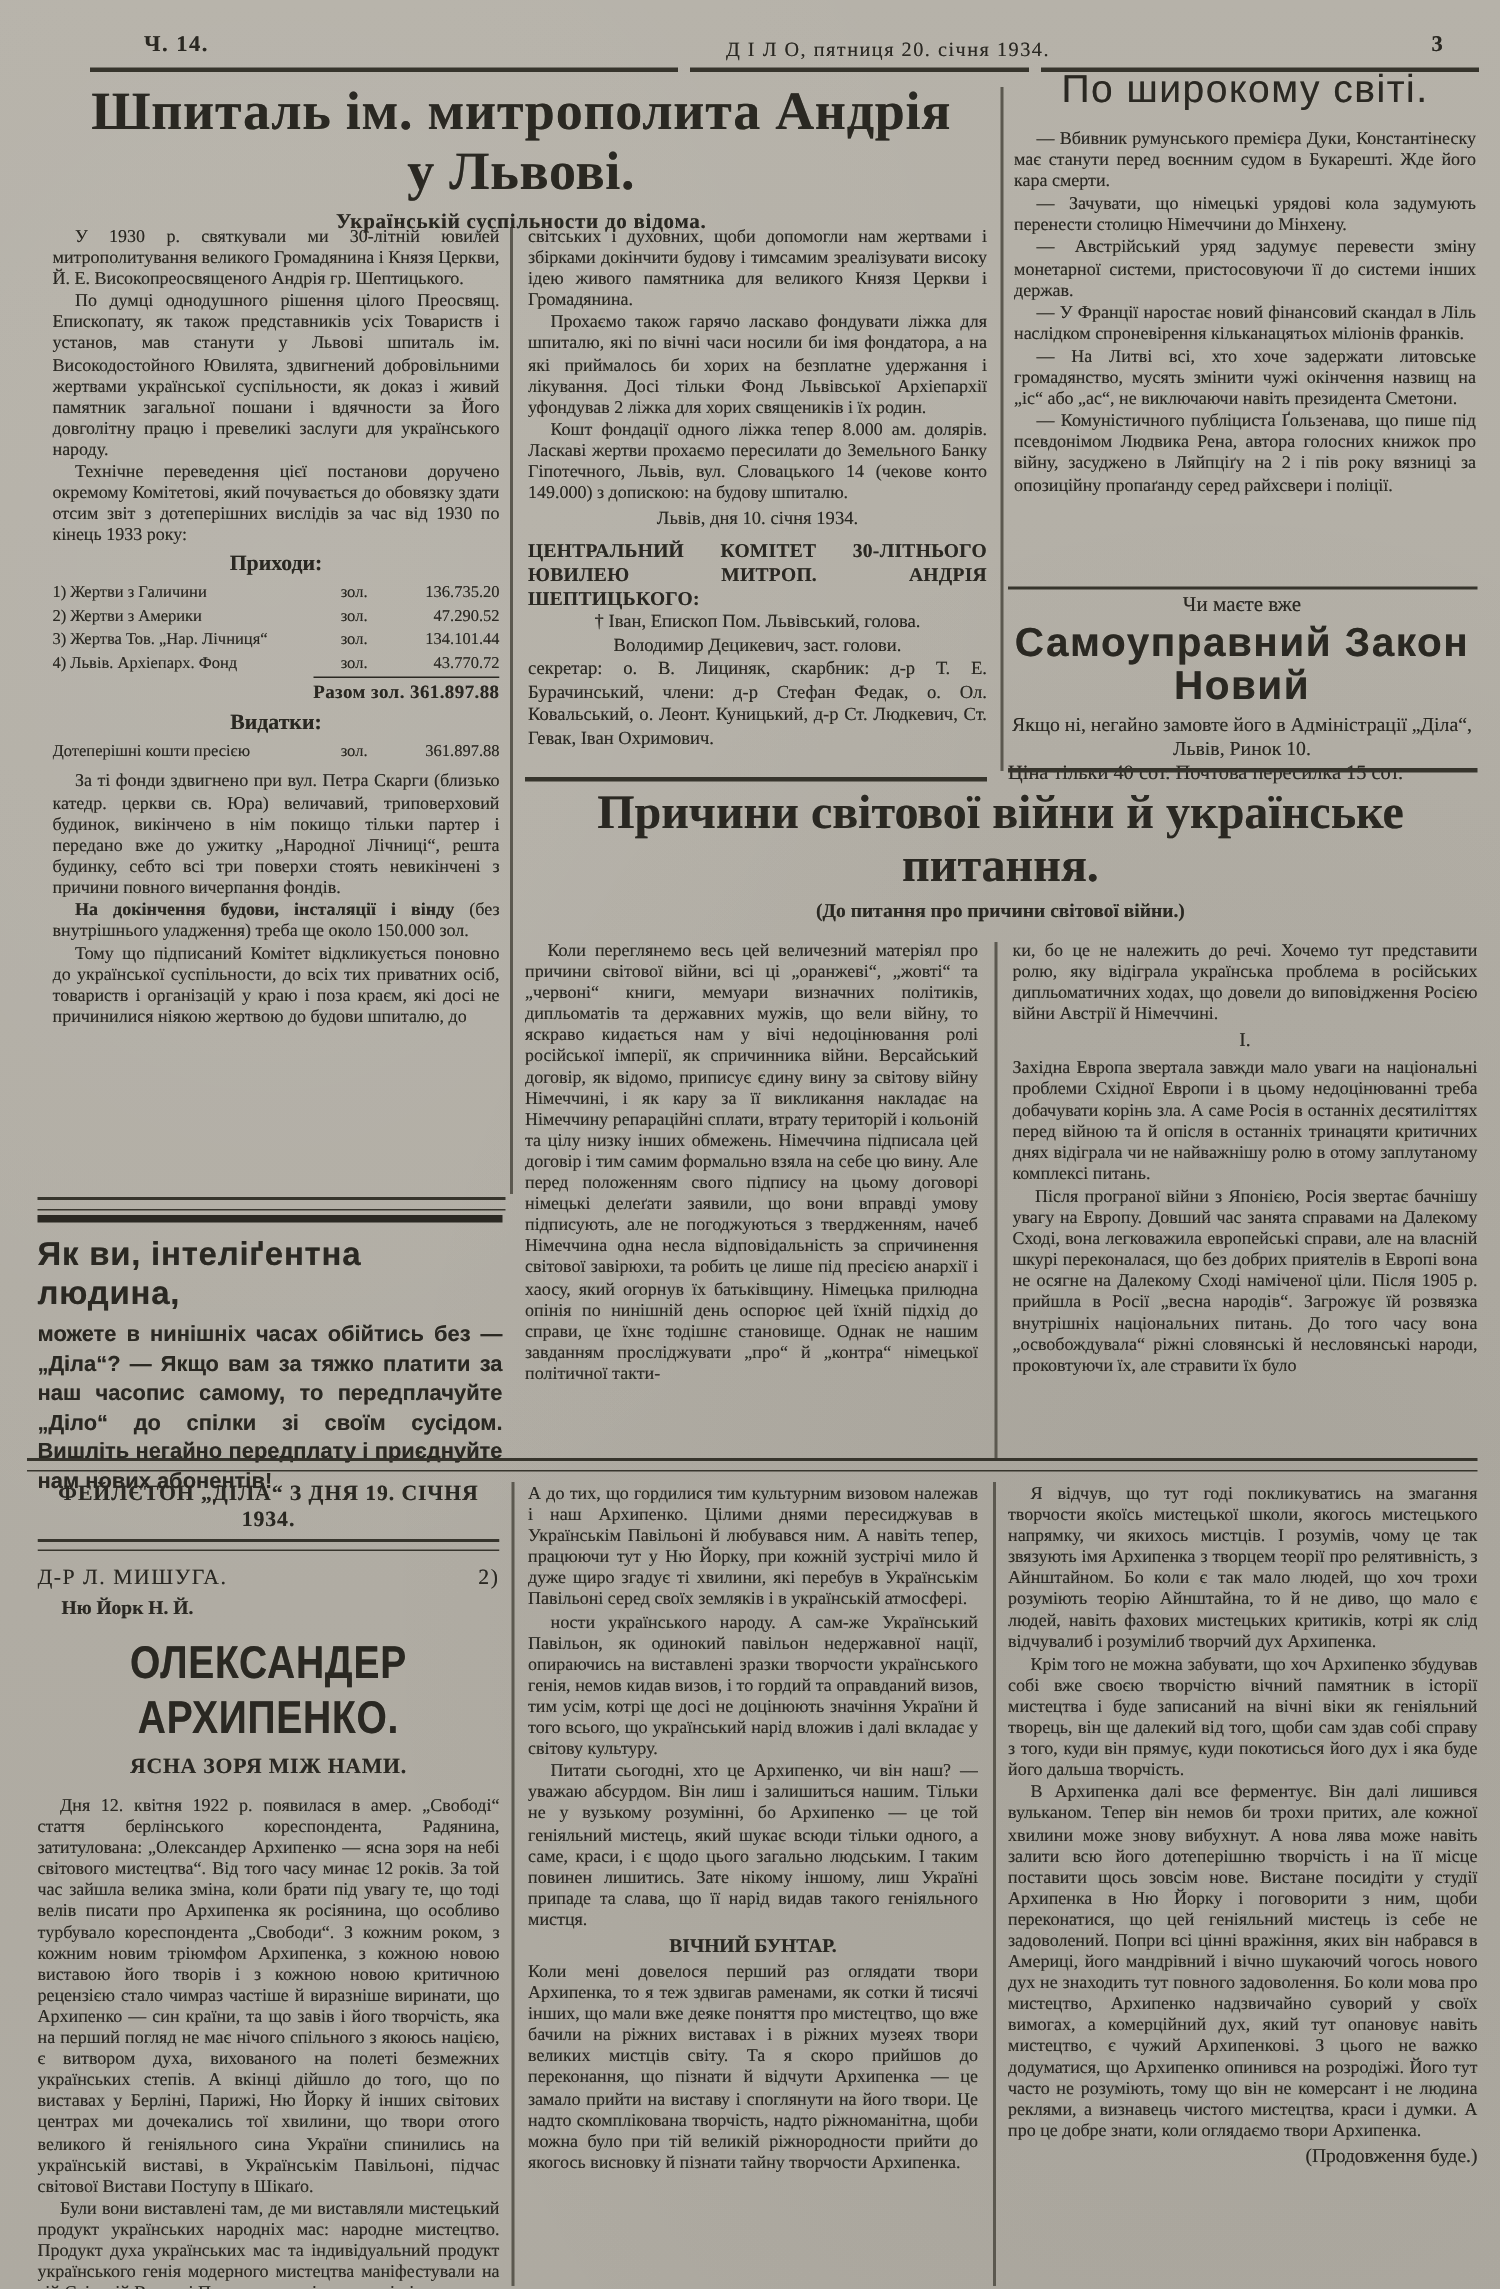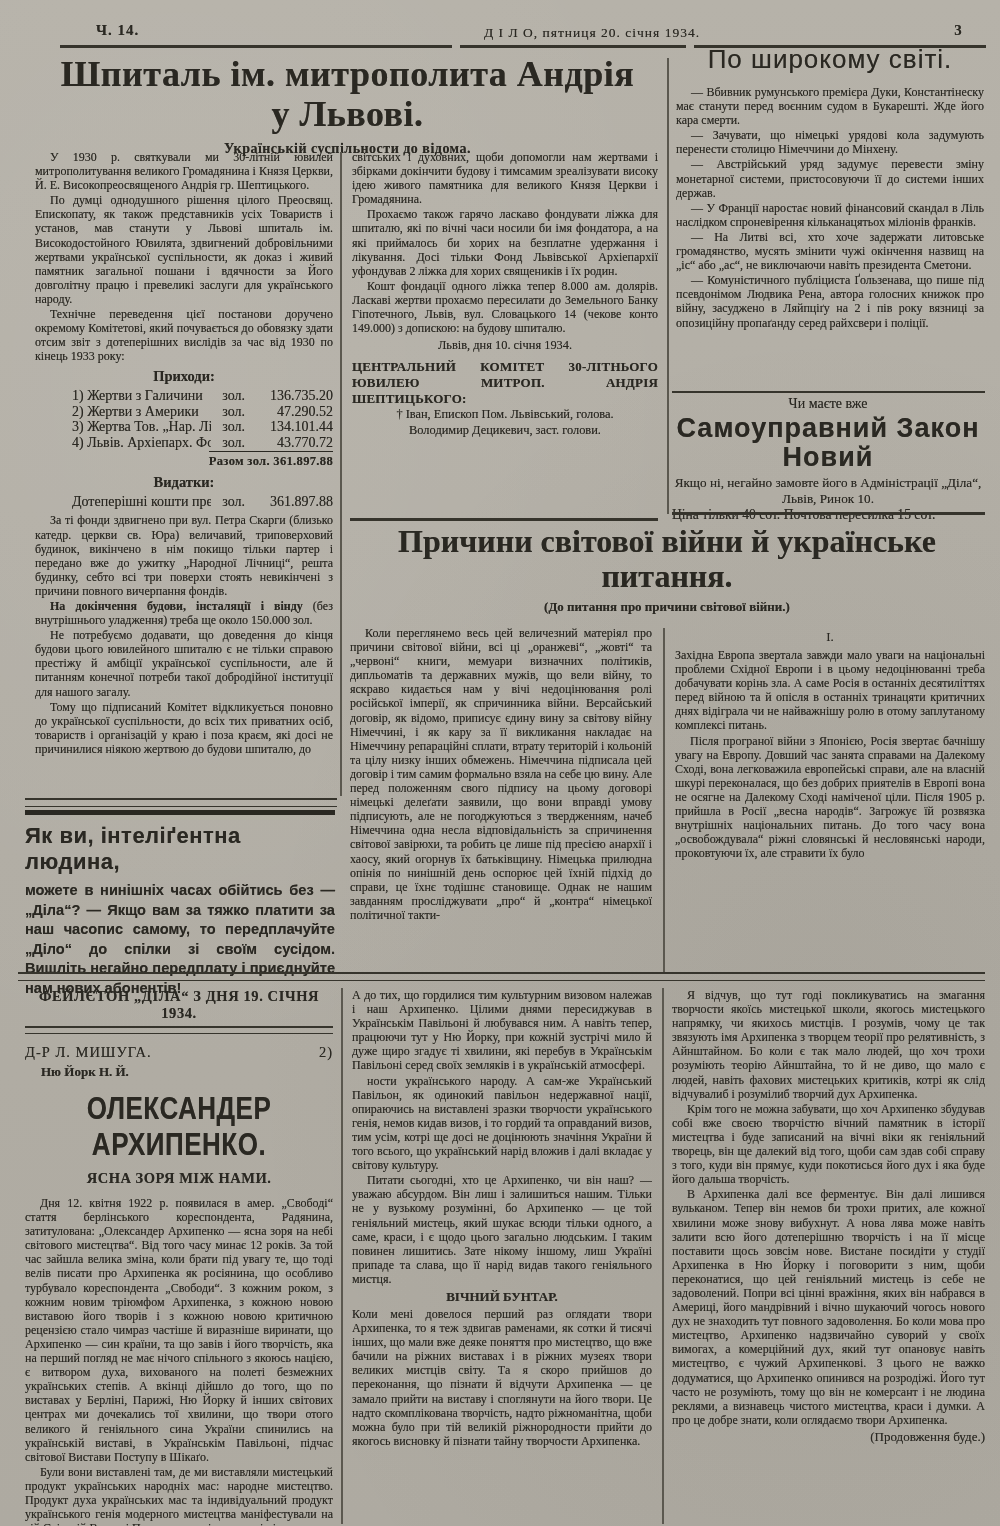--- a/index.html
+++ b/index.html
@@ -24,21 +24,21 @@
   .mh-page{position:absolute;left:938px;top:22px;width:40px;text-align:center;font-size:15px;font-weight:bold;}
   
   .para{font-size:12px;line-height:14.1px;text-align:justify;text-indent:15px;margin:0 0 1px 0;}
   .no-first-indent .para:first-child{text-indent:0;}
   .col{position:absolute;overflow:hidden;}
   
   .hosp-head{position:absolute;left:35px;top:54px;width:625px;text-align:center;}
   .hosp-title{font-size:36px;line-height:40px;font-weight:bold;letter-spacing:.5px;}
   .hosp-sub{font-size:14px;font-weight:bold;margin-top:7px;letter-spacing:.5px;}
   .h-ledger{font-size:14.5px;font-weight:bold;text-align:center;margin:5px 0 3px 0;}
-  .ledger-row{display:flex;font-size:14px;line-height:15.4px;margin-left:37px;}
+  .ledger-row{display:flex;font-size:11px;line-height:15.4px;}
   .lg-label{flex:1;white-space:nowrap;overflow:hidden;}
   .lg-cur{width:34px;text-align:right;}
   .lg-val{width:88px;text-align:right;}
   .ledger-total{text-align:right;font-size:12.6px;margin:4px 0 2px 0;}
   .ledger-total span{border-top:1.5px solid #2a2822;padding-top:2px;font-weight:bold;letter-spacing:.3px;}
   .dateline{font-size:12.4px;text-align:center;margin:3px 0 6px 0;}
   .committee-heading{font-size:13px;font-weight:bold;text-align:justify;line-height:16px;margin-top:6px;letter-spacing:.2px;}
   .c-line{font-size:12.4px;line-height:15.5px;margin:0;}
   .c-center{text-align:center;}
   .c-just{text-align:justify;}
@@ -124,35 +124,35 @@
           <span class="lg-cur">зол.</span>
           <span class="lg-val">361.897.88</span>
         </div>
       </div>
     <div style="height:4px;"></div>
     <div>
         <p class="para">За ті фонди здвигнено при вул. Петра Скарги (близько катедр. церкви св. Юра) величавий, триповерховий будинок, викінчено в нім покищо тільки партер і передано вже до ужитку „Народної Лічниці“, решта будинку, себто всі три поверхи стоять невикінчені з причини повного вичерпання фондів.</p>
       </div>
     <p class="para"><b>На докінчення будови, інсталяції і вінду</b> <span>(без внутрішнього уладження) треба ще около 150.000 зол.</span></p>
     <div>
-        <p class="para">Не потребуємо додавати, що доведення до кінця будови цього ювилейного шпиталю є не тільки справою престіжу й амбіції української суспільности, але й питанням конечної потреби такої добродійної інституції для нашого загалу.</p>
         <p class="para">Тому що підписаний Комітет відкликується поновно до української суспільности, до всіх тих приватних осіб, товариств і організацій у краю і поза краєм, які досі не причинилися ніякою жертвою до будови шпиталю, до</p>
       </div>
   </div>
 
   <div class="col no-first-indent" style="left:352px;top:150px;width:306px;height:368px;">
     <div class="no-first-indent">
         <p class="para">світських і духовних, щоби допомогли нам жертвами і збірками докінчити будову і тимсамим зреалізувати високу ідею живого памятника для великого Князя Церкви і Громадянина.</p>
         <p class="para">Прохаємо також гарячо ласкаво фондувати ліжка для шпиталю, які по вічні часи носили би імя фондатора, а на які приймалось би хорих на безплатне удержання і лікування. Досі тільки Фонд Львівської Архіепархії уфондував 2 ліжка для хорих священиків і їх родин.</p>
         <p class="para">Кошт фондації одного ліжка тепер 8.000 ам. долярів. Ласкаві жертви прохаємо пересилати до Земельного Банку Гіпотечного, Львів, вул. Словацького 14 (чекове конто 149.000) з допискою: на будову шпиталю.</p>
       </div>
     <p class="dateline">Львів, дня 10. січня 1934.</p>
     <div class="committee-heading">ЦЕНТРАЛЬНИЙ КОМІТЕТ 30-ЛІТНЬОГО ЮВИЛЕЮ МИТРОП. АНДРІЯ ШЕПТИЦЬКОГО:</div>
     <p class="c-line c-center">† Іван, Епископ Пом. Львівський, голова.</p>
     <p class="c-line c-center">Володимир Децикевич, заст. голови.</p>
+    <p class="c-line c-just">секретар: о. В. Лициняк, скарбник: д-р Т. Е. Бурачинський, члени: д-р Стефан Федак, о. Ол. Ковальський, о. Леонт. Куницький, д-р Ст. Людкевич, Ст. Гевак, Іван Охримович.</p>
   </div>
 
   <div class="col" style="left:676px;top:44px;width:308px;height:332px;">
     <div class="wn-title">По широкому світі.</div>
     <div>
         <p class="para">— Вбивник румунського премієра Дуки, Константінеску має станути перед воєнним судом в Букарешті. Жде його кара смерти.</p>
         <p class="para">— Зачувати, що німецькі урядові кола задумують перенести столицю Німеччини до Мінхену.</p>
         <p class="para">— Австрійський уряд задумує перевести зміну монетарної системи, пристосовуючи її до системи інших держав.</p>
         <p class="para">— У Франції наростає новий фінансовий скандал в Ліль наслідком спроневірення кільканацятьох міліонів франків.</p>
         <p class="para">— На Литві всі, хто хоче задержати литовське громадянство, мусять змінити чужі окінчення назвищ на „іс“ або „ас“, не виключаючи навіть президента Сметони.</p>
@@ -175,20 +175,23 @@
     <div class="war-title">Причини світової війни й українське</div>
     <div class="war-title">питання.</div>
     <div class="war-sub">(До питання про причини світової війни.)</div>
   </div>
   <div class="col" style="left:350px;top:626px;width:302px;height:348px;">
     <div>
         <p class="para">Коли переглянемо весь цей величезний матеріял про причини світової війни, всі ці „оранжеві“, „жовті“ та „червоні“ книги, мемуари визначних політиків, дипльоматів та державних мужів, що вели війну, то яскраво кидається нам у вічі недоцінювання ролі російської імперії, як спричинника війни. Версайський договір, як відомо, приписує єдину вину за світову війну Німеччині, і як кару за її викликання накладає на Німеччину репараційні сплати, втрату територій і кольоній та цілу низку інших обмежень. Німеччина підписала цей договір і тим самим формально взяла на себе цю вину. Але перед положенням свого підпису на цьому договорі німецькі делеґати заявили, що вони вправді умову підписують, але не погоджуються з твердженням, начеб Німеччина одна несла відповідальність за спричинення світової завірюхи, та робить це лише під пресією анархії і хаосу, який огорнув їх батьківщину. Німецька прилюдна опінія по нинішній день оспорює цей їхній підхід до справи, це їхнє тодішнє становище. Однак не нашим завданням просліджувати „про“ й „контра“ німецької політичної такти-</p>
       </div>
   </div>
   <div class="col no-first-indent" style="left:675px;top:626px;width:310px;height:348px;">
+    <div class="no-first-indent">
+        <p class="para">ки, бо це не належить до речі. Хочемо тут представити ролю, яку відіграла українська проблема в російських дипльоматичних ходах, що довели до виповідження Росією війни Австрії й Німеччині.</p>
+      </div>
     <div class="numeral">I.</div>
     <div>
         <p class="para">Західна Европа звертала завжди мало уваги на національні проблеми Східної Европи і в цьому недоцінюванні треба добачувати корінь зла. А саме Росія в останніх десятиліттях перед війною та й опісля в останніх тринацяти критичних днях відіграла чи не найважнішу ролю в отому заплутаному комплексі питань.</p>
         <p class="para">Після програної війни з Японією, Росія звертає бачнішу увагу на Европу. Довший час занята справами на Далекому Сході, вона легковажила европейські справи, але на власній шкурі переконалася, що без добрих приятелів в Европі вона не осягне на Далекому Сході наміченої ціли. Після 1905 р. прийшла в Росії „весна народів“. Загрожує їй розвязка внутрішніх національних питань. До того часу вона „освобождувала“ ріжні словянські й несловянські народи, проковтуючи їх, але стравити їх було</p>
       </div>
   </div>
 
   <div class="rdouble" style="left:25px;top:798px;width:312px;"></div>
   <div class="sub-box">
     <div class="sub-title">Як ви, інтеліґентна людина,</div>

